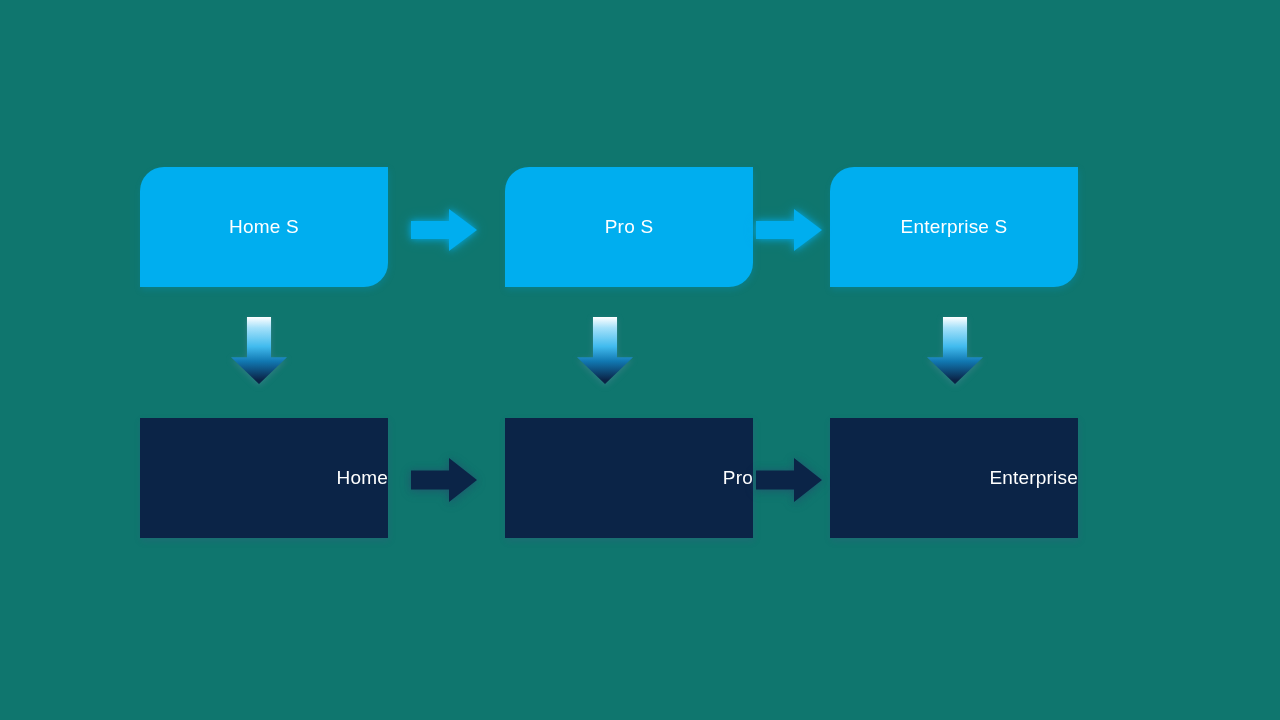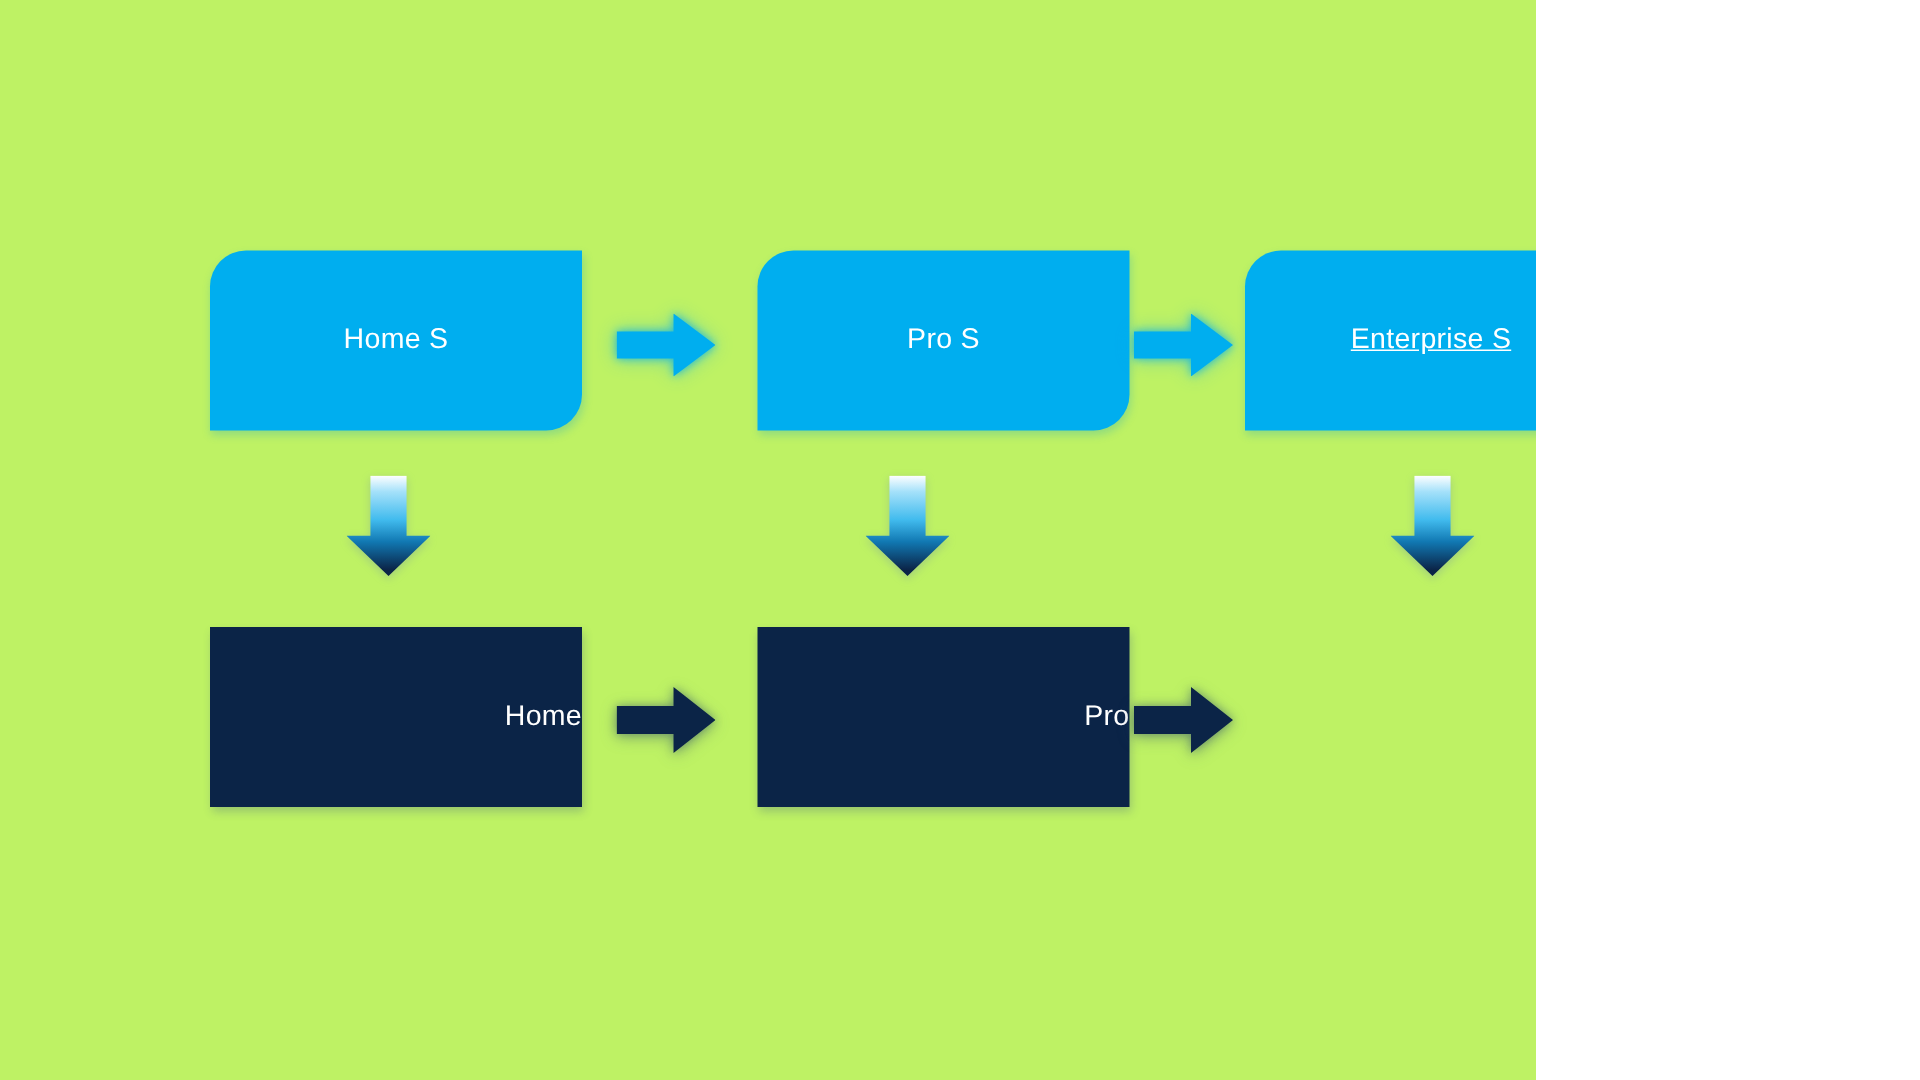--- a/index.html
+++ b/index.html
@@ -3,23 +3,23 @@
 <meta charset="utf-8">
 <style>
   html, body {
     margin: 0;
     padding: 0;
     background: #ffffff;
     font-family: "Liberation Sans", "DejaVu Sans", sans-serif;
   }
   .slide {
     position: relative;
-    width: 1024px;
+    width: 1280px;
     height: 720px;
-    background: #bef264;
+    background: #0f766e;
     overflow: hidden;
   }
   
   .box {
     position: absolute;
     width: 248px;
     height: 120px;
     display: flex;
     align-items: center;
     justify-content: center;
@@ -32,21 +32,21 @@
     border-radius: 24px 0 24px 0;
     box-shadow: 1px 3px 6px rgba(0, 150, 210, 0.25);
   }
   .box-bottom {
     background: #0B2447;
     box-shadow: 1px 3px 6px rgba(60, 90, 130, 0.30);
     justify-content: flex-end;
   }
   .pos-c1 { left: 140px; }
   .pos-c2 { left: 505px; }
-  .pos-c3 { left: 830px; text-decoration: underline; }
+  .pos-c3 { left: 830px; }
   .row-top    { top: 167px; }
   .row-bottom { top: 418px; }
 
   
   .arrow-right {
     position: absolute;
     width: 66px;
     height: 42px;
     clip-path: polygon(0 28.6%, 57.6% 28.6%, 57.6% 0, 100% 50%, 57.6% 100%, 57.6% 71.4%, 0 71.4%);
   }
@@ -119,20 +119,23 @@
   <div class="arrow-down-wrap ad-3">
     <div class="arrow-down"></div>
   </div>
 
   <div class="box box-bottom pos-c1 row-bottom">
     <span>Home</span>
   </div>
   <div class="box box-bottom pos-c2 row-bottom">
     <span>Pro</span>
   </div>
+  <div class="box box-bottom pos-c3 row-bottom">
+    <span>Enterprise</span>
+  </div>
 
   <div class="arrow-right-wrap glow-navy ar-3">
     <div class="arrow-right fill-navy"></div>
   </div>
   <div class="arrow-right-wrap glow-navy ar-4">
     <div class="arrow-right fill-navy"></div>
   </div>
 
 </div>
 

